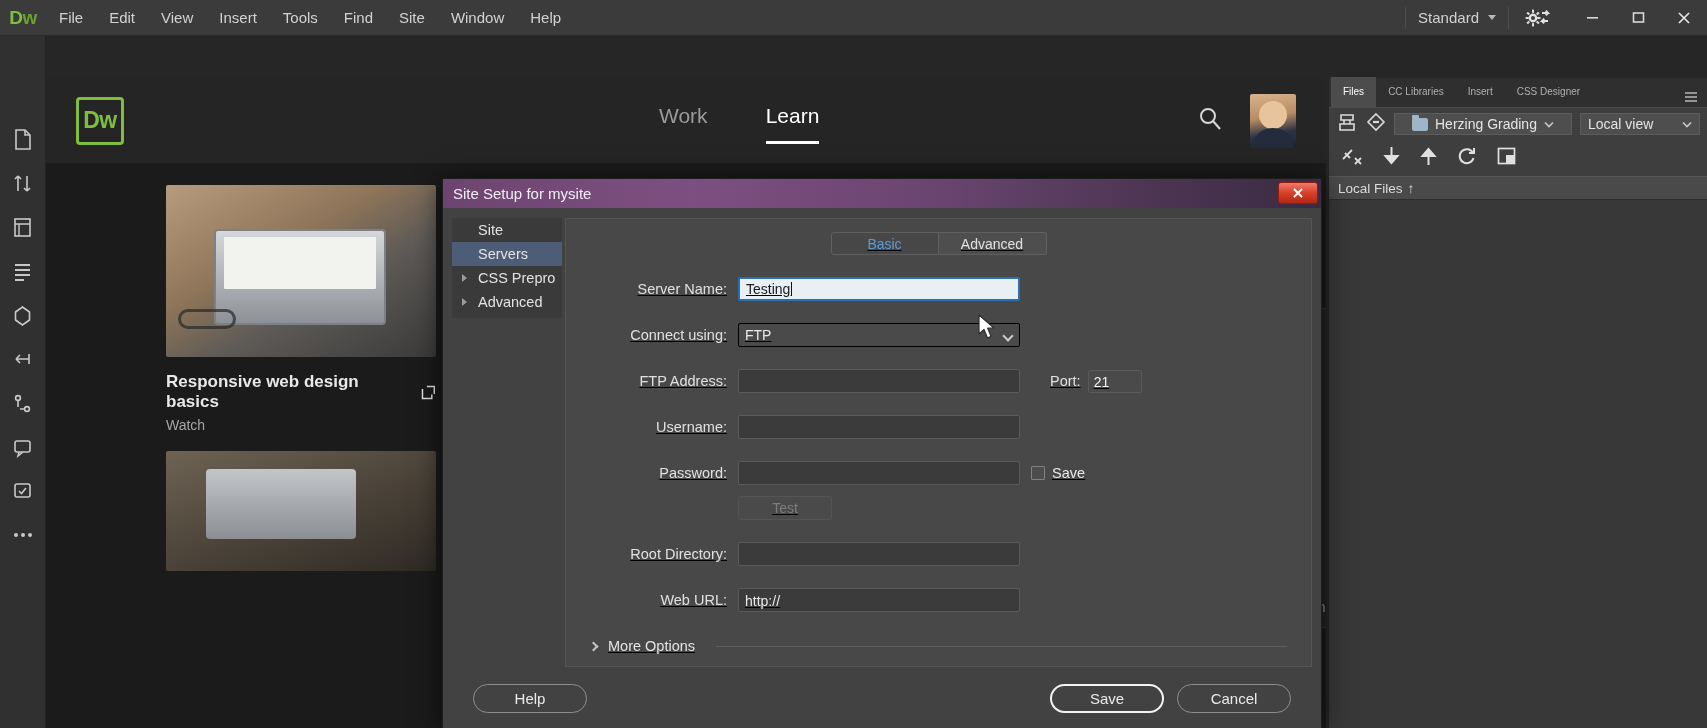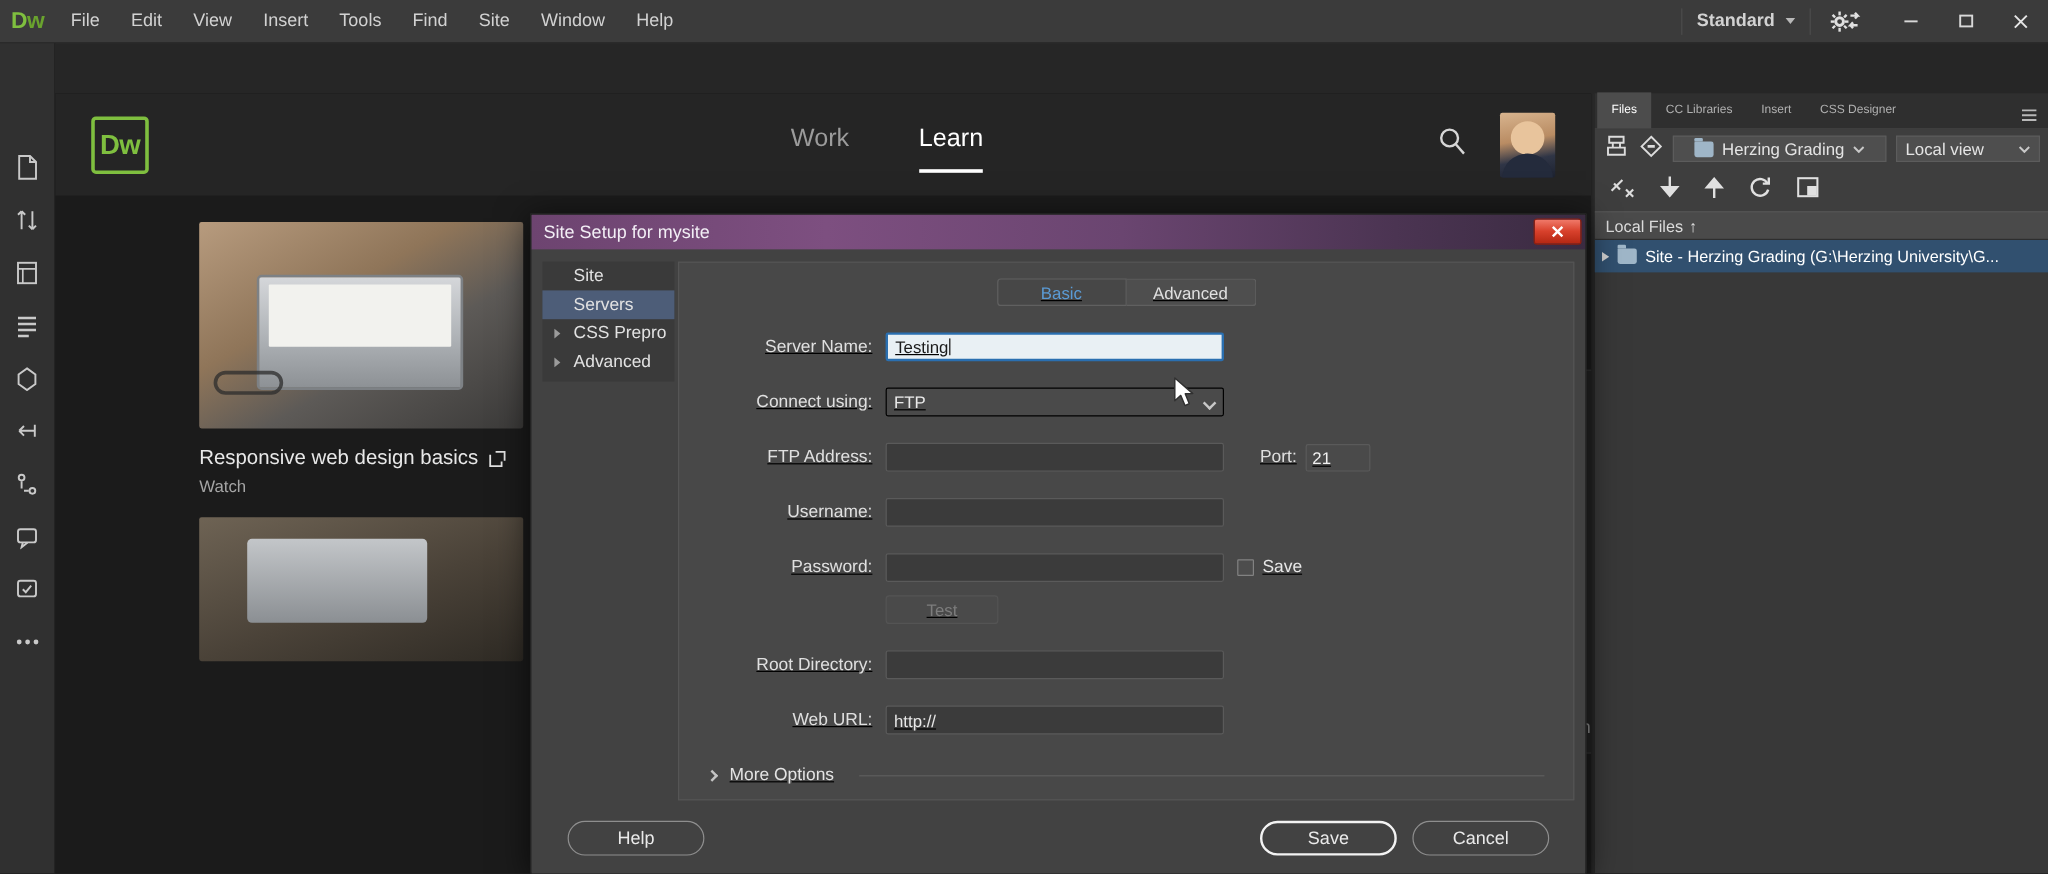--- a/index.html
+++ b/index.html
@@ -22,21 +22,21 @@
     justify-content: center; font-size: 19px; font-weight: bold;
     letter-spacing: -0.5px;
   }
   .dw-logo .d { color: #7fbf3f; }
   .dw-logo .w { color: #6aa32e; }
   .menu-item {
     padding: 0 13px; height: 36px; line-height: 36px;
     color: #d2d2d2; font-size: 15px; cursor: default; white-space: nowrap;
   }
   .menubar-right {
-    margin-left: auto; display: flex; align-items: center; height: 36px; font-weight: bold;
+    margin-left: auto; display: flex; align-items: center; height: 36px;
   }
   .ws-switcher {
     display: flex; align-items: center; gap: 9px; padding: 0 12px;
     color: #d2d2d2; font-size: 15px; height: 22px;
     border-left: 1px solid #4d4d4d; border-right: 1px solid #4d4d4d;
   }
   .caret-down {
     width: 0; height: 0; border-left: 4px solid transparent;
     border-right: 4px solid transparent; border-top: 5px solid #b8b8b8;
   }
@@ -123,21 +123,21 @@
   .card-img2 {
     width: 270px; height: 120px; border-radius: 2px;
     background: linear-gradient(160deg,#6e6354 0%,#4a4238 55%,#2e2a24 100%);
     position: relative; overflow: hidden;
   }
   .card-img2::after {
     content:""; position:absolute; left:40px; top:18px; width:150px; height:70px;
     background: linear-gradient(180deg,#c3c6c9,#8b8f93); border-radius:4px;
   }
   .card-title {
-    margin-top: 15px; color: #e8e8e8; font-size: 17px; font-weight: normal;
+    margin-top: 15px; color: #e8e8e8; font-size: 17px; font-weight: bold;
     display: flex; align-items: center; gap: 9px;
   }
   .card-sub { margin-top: 5px; color: #a5a5a5; font-size: 14px; }
 
   
   .bg-text {
     position: absolute; color: #8d8d8d; font-size: 15px; line-height: 22px;
   }
   .bg-panel {
     position: absolute; left: 1215px; top: 230px; width: 110px; height: 320px;
@@ -568,25 +568,20 @@
           <rect x="9" y="8" width="8" height="8" fill="#e0e0e0"></rect>
         </svg>
       </div>
     </div>
 
     <div class="col-header">
       <span>Local Files</span>
       <span>↑</span>
     </div>
 
-    <div class="file-row">
-      <span class="disc-tri"></span>
-      <span class="folder-ico"></span>
-      <span>Site - Herzing Grading (G:\Herzing University\G...</span>
-    </div>
   </div>
 
   <div class="modal">
     <div class="modal-title">
       <span>Site Setup for mysite</span>
       <div class="modal-close">
         <svg width="12" height="12" viewBox="0 0 12 12">
           <path d="M2 2 L10 10 M10 2 L2 10" stroke="#ffffff" stroke-width="2" fill="none"></path>
         </svg>
       </div>

